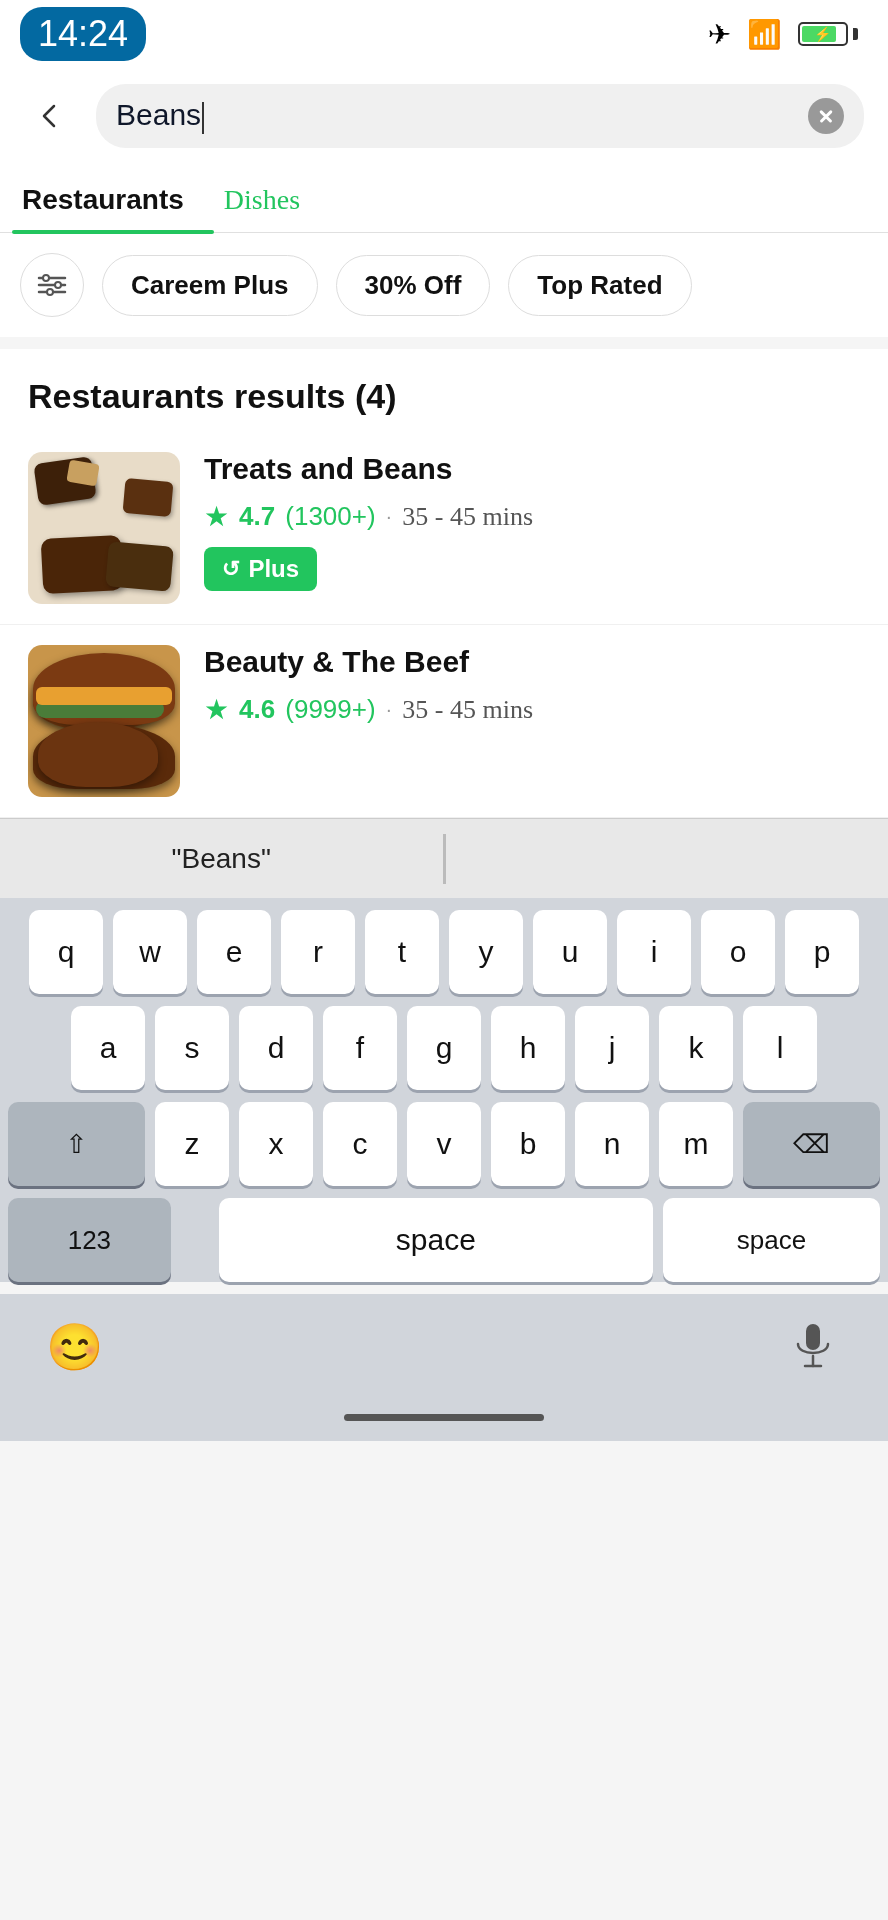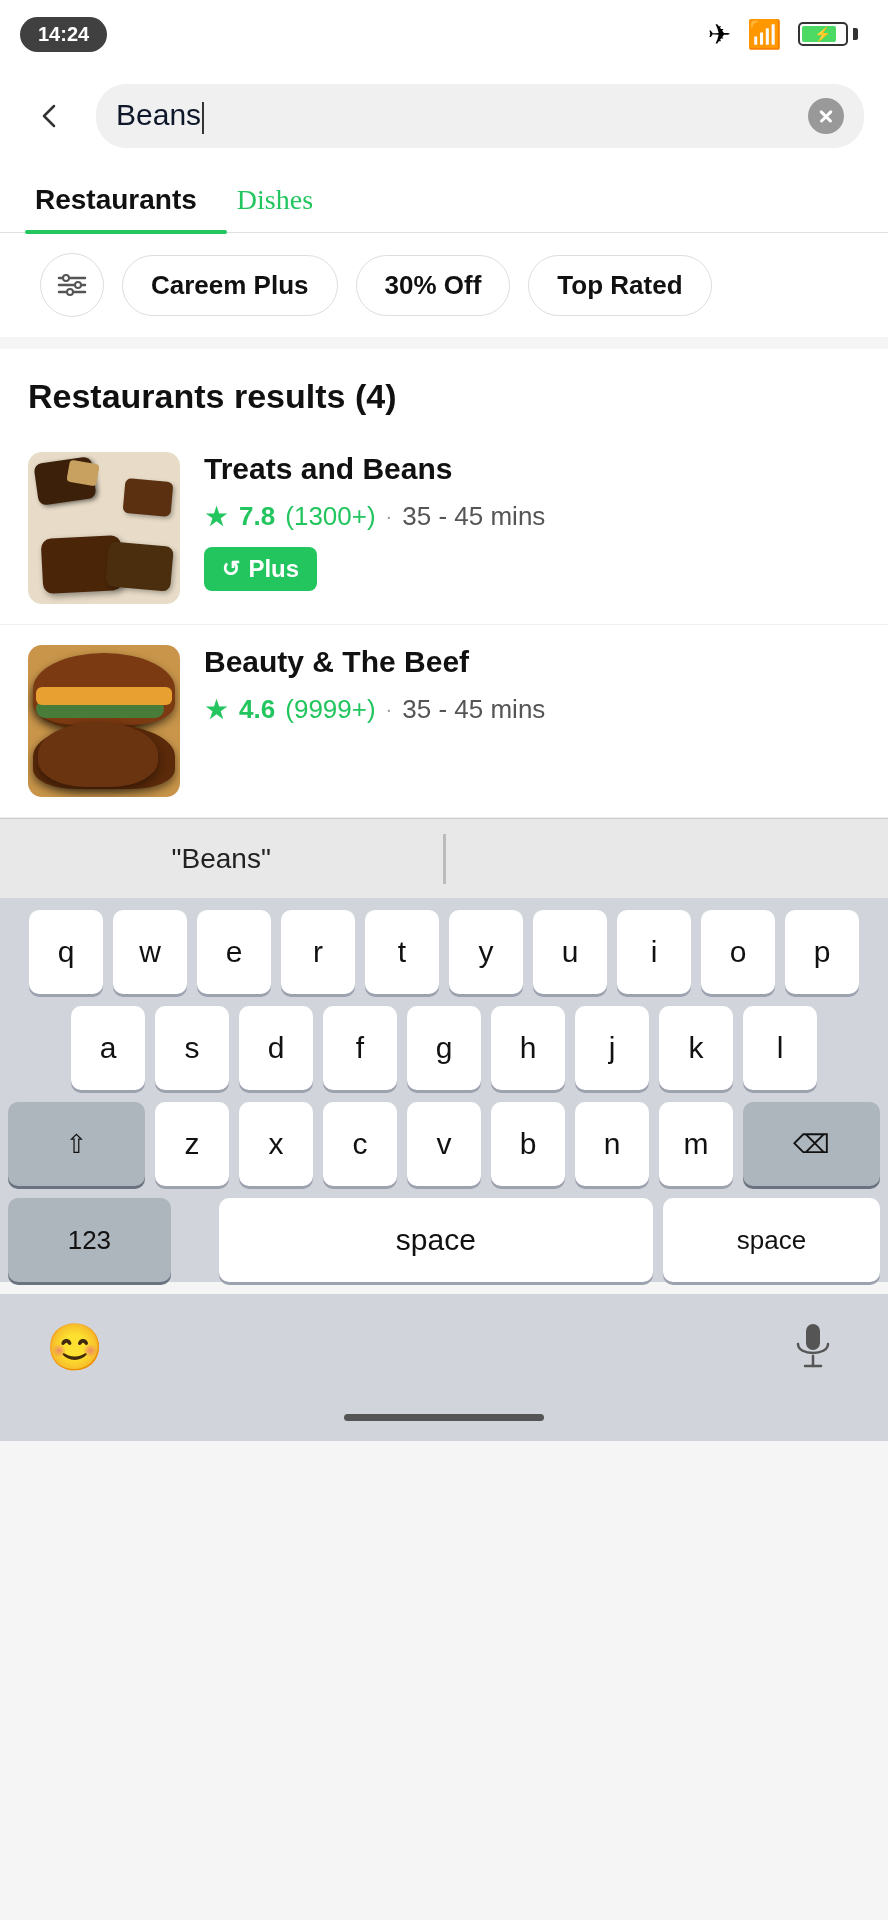--- a/index.html
+++ b/index.html
@@ -16,24 +16,24 @@
     
     .status-bar {
       display: flex;
       align-items: center;
       justify-content: space-between;
       padding: 10px 30px 10px 20px;
       background: white;
       height: 68px;
     }
     .status-time {
-      background: #404040;
+      background: #0369a1;
       color: white;
-      font-weight: 700;
-      font-size: 20px;
+      font-weight: 400;
+      font-size: 36px;
       padding: 6px 18px;
       border-radius: 22px;
     }
     .status-icons {
       display: flex;
       align-items: center;
       gap: 16px;
     }
     .battery-wrapper {
       display: flex;
@@ -145,21 +145,21 @@
       border-radius: 2px;
     }
     .clear-btn::before { transform: rotate(45deg); }
     .clear-btn::after { transform: rotate(-45deg); }
     .clear-btn { position: relative; }
 
     
     .tabs-container {
       background: white;
       display: flex;
-      padding: 0 25px;
+      padding: 0 12px;
       border-bottom: 1.5px solid #e0e0e0;
     }
     .tab {
       padding: 20px 30px 16px 10px;
       font-size: 28px;
       color: #888;
       cursor: pointer;
       position: relative;
       font-weight: 500;
     }
@@ -191,21 +191,21 @@
       background: #22c55e;
       border-radius: 2px;
     }
 
     
     .filter-row {
       background: white;
       display: flex;
       align-items: center;
       gap: 18px;
-      padding: 20px 40px;
+      padding: 20px 20px;
       overflow-x: auto;
       white-space: nowrap;
     }
     .filter-row::-webkit-scrollbar { display: none; }
     .filter-icon-btn {
       width: 64px;
       height: 64px;
       border: 1.5px solid #ddd;
       border-radius: 32px;
       display: flex;
@@ -284,20 +284,21 @@
       font-size: 26px;
       color: #22c55e;
     }
     .dot {
       color: #999;
       font-size: 20px;
     }
     .delivery-time {
       font-size: 26px;
       color: #555;
+      font-family: Liberation Serif, serif;
     }
     .plus-badge {
       display: inline-flex;
       align-items: center;
       gap: 8px;
       background: #22c55e;
       color: white;
       font-size: 24px;
       font-weight: 700;
       padding: 8px 18px;
@@ -562,21 +563,21 @@
       <div style="position:absolute; top:8px; left:8px; width:58px; height:42px; background:#3d2009; border-radius:8px; transform:rotate(-8deg); box-shadow:2px 2px 5px rgba(0,0,0,0.4);"></div>
       <div style="position:absolute; top:28px; right:8px; width:48px; height:35px; background:#5a3010; border-radius:6px; transform:rotate(5deg); box-shadow:2px 2px 4px rgba(0,0,0,0.3);"></div>
       <div style="position:absolute; bottom:12px; left:14px; width:80px; height:55px; background:#4a2508; border-radius:10px; transform:rotate(-3deg); box-shadow:2px 3px 6px rgba(0,0,0,0.4);"></div>
       <div style="position:absolute; top:10px; left:40px; width:30px; height:22px; background:#c8a060; border-radius:4px; transform:rotate(10deg);"></div>
       <div style="position:absolute; bottom:30px; right:12px; width:36px; height:26px; background:#8B6020; border-radius:4px;"></div>
     </div>
     <div class="restaurant-info">
       <div class="restaurant-name">Treats and Beans</div>
       <div class="rating-row">
         <span class="star-icon">★</span>
-        <span class="rating-text">7.8</span>
+        <span class="rating-text">4.7</span>
         <span class="reviews-text">(1300+)</span>
         <span class="dot">·</span>
         <span class="delivery-time">35 - 45 mins</span>
       </div>
       <div class="plus-badge">
         <span style="font-size:22px;">↺</span>
         <span>Plus</span>
       </div>
     </div>
   </div>

